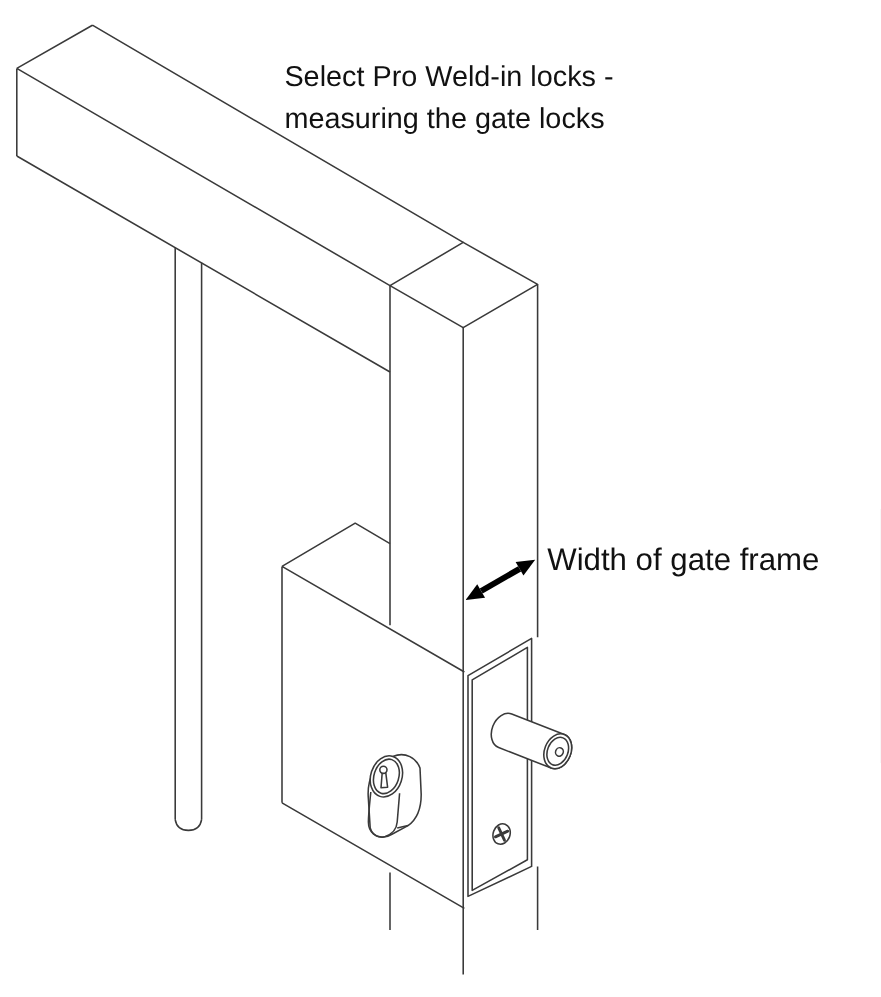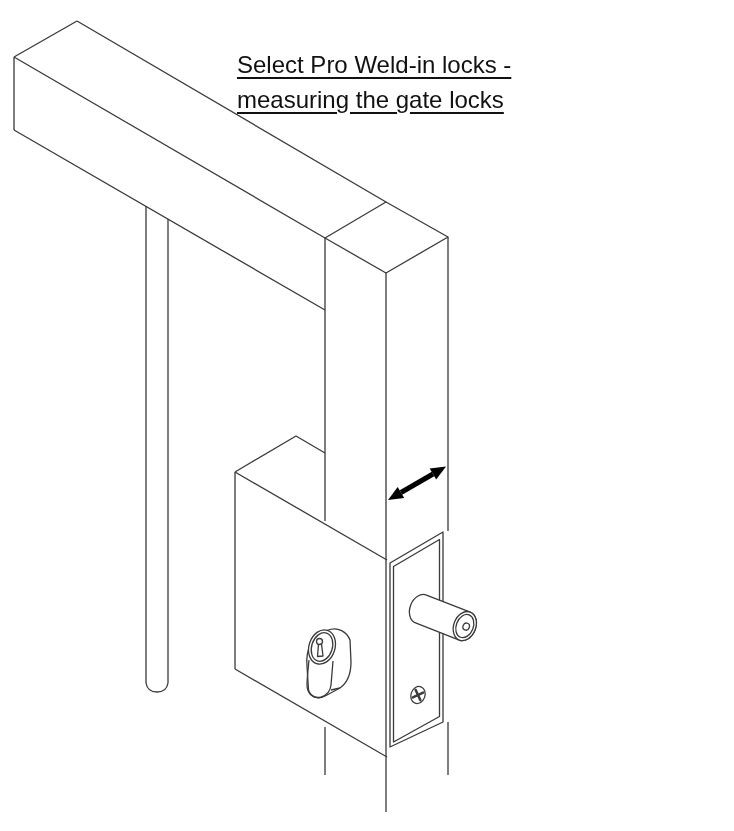--- a/index.html
+++ b/index.html
@@ -14,21 +14,21 @@
   .stage svg{position:absolute;left:0;top:0;}
   .draw{stroke:var(--line);stroke-width:1.3;fill:none;stroke-linejoin:round;}
   .fill-white{fill:#ffffff;}
   .arrow-fill{fill:var(--arrow);stroke:none;}
   .arrow-shaft{stroke:var(--arrow);stroke-width:5;fill:none;}
   .screw-cross{stroke:var(--line);stroke-width:2.4;fill:none;stroke-linecap:round;}
   .title-block{
     position:absolute; left:237px; top:47px; color:var(--text);
     font-size:24px; line-height:35px; white-space:nowrap;
   }
-  .title-line{text-decoration:underline; text-underline-offset:4px;margin-top:20px;}
+  .title-line{text-underline-offset:4px;margin-top:20px;}
   .width-label{
     position:absolute; left:456px; top:451px; color:var(--text);
     font-size:26px; line-height:30px; white-space:nowrap;
   }
 </style>
 </head>
 <body>
 
 <div class="stage">
 
@@ -106,14 +106,15 @@
       <polygon class="arrow-fill" points="388,500 404.2,498.1 397.7,486.9"></polygon>
       <polygon class="arrow-fill" points="446,466.5 436.2,479.6 429.7,468.4"></polygon>
     </g>
   </svg>
 
   <div class="title-block">
     <div><span class="title-line">Select Pro Weld-in locks -</span></div>
     <div><span class="title-line">measuring the gate locks</span></div>
   </div>
 
+  <div class="width-label">Width of gate frame</div>
 
 </div>
 
 </body></html>

